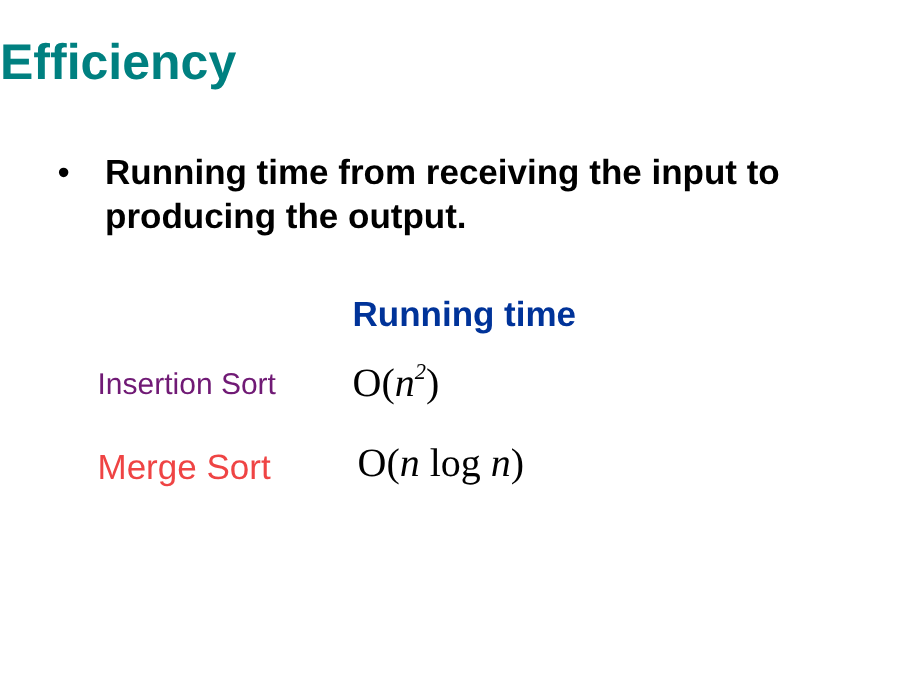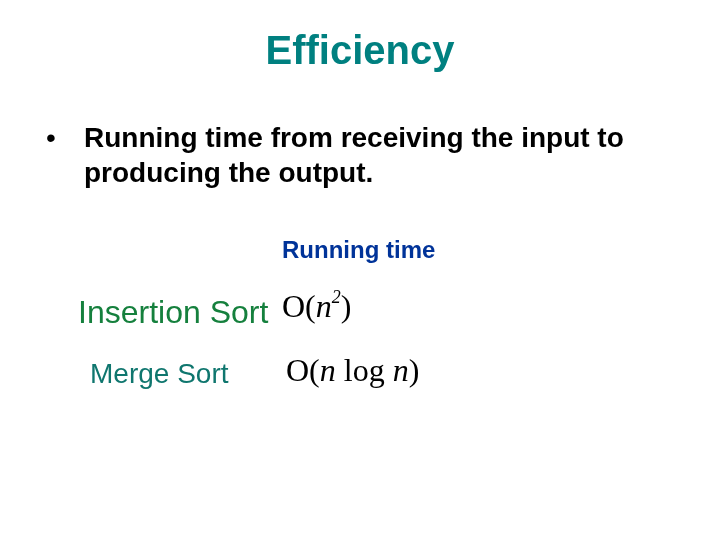--- a/index.html
+++ b/index.html
@@ -16,21 +16,20 @@
     position: relative;
     width: 720px;
     height: 540px;
     box-sizing: border-box;
   }
   .title {
     position: absolute;
     top: 28px;
     left: 0;
     width: 720px;
-    text-align: center;
     font-size: 40px;
     font-weight: bold;
     color: #008080;
   }
   .body-text {
     position: absolute;
     top: 120px;
     left: 40px;
     right: 40px;
     font-size: 28px;
@@ -46,38 +45,37 @@
     padding-left: 6px;
   }
   .bullet-content {
     flex: 1;
     font-weight: bold;
   }
   .subheader {
     position: absolute;
     top: 236px;
     left: 282px;
-    font-size: 24px;
+    font-size: 28px;
     font-weight: bold;
     color: #003399;
   }
   .row1-label {
     position: absolute;
     top: 294px;
     left: 78px;
-    font-size: 32px;
-    color: #15803d;
+    font-size: 24px;
+    color: #701a75;
   }
   .row2-label {
     position: absolute;
     top: 358px;
     left: 78px;
     font-size: 28px;
-    color: #0f766e;
-    margin-left: 12px;
+    color: #ef4444;
   }
   .math {
     font-family: "Times New Roman", Times, serif;
     font-style: italic;
     font-size: 32px;
     color: #000;
     white-space: nowrap;
   }
   .math .upright {
     font-style: normal;

